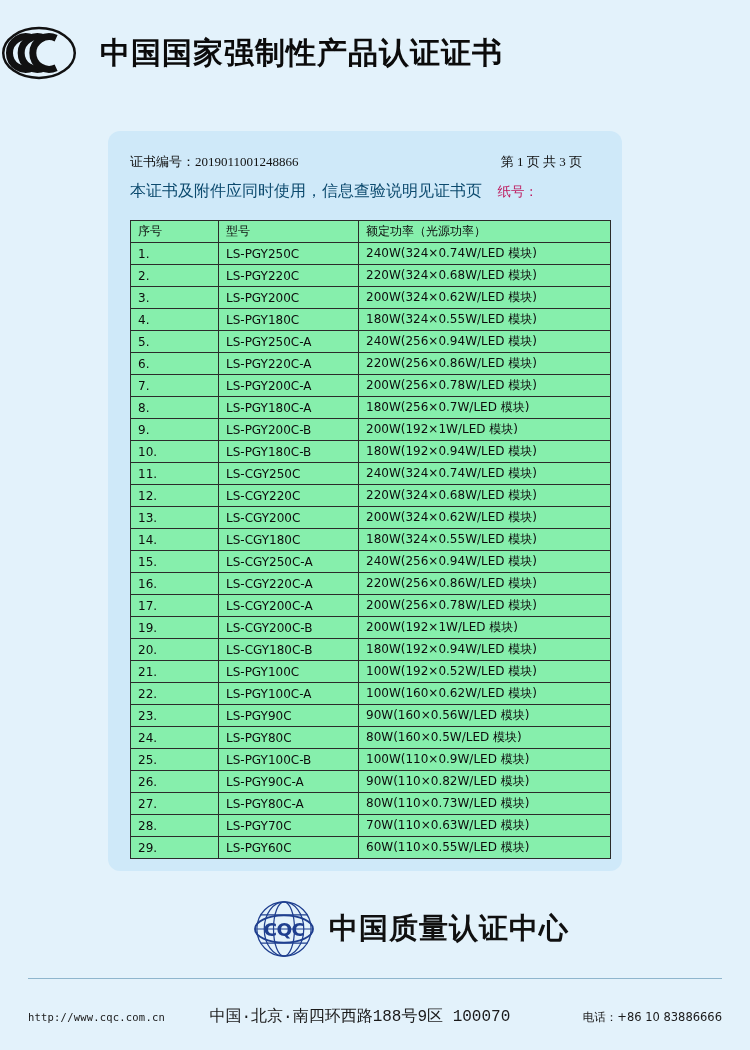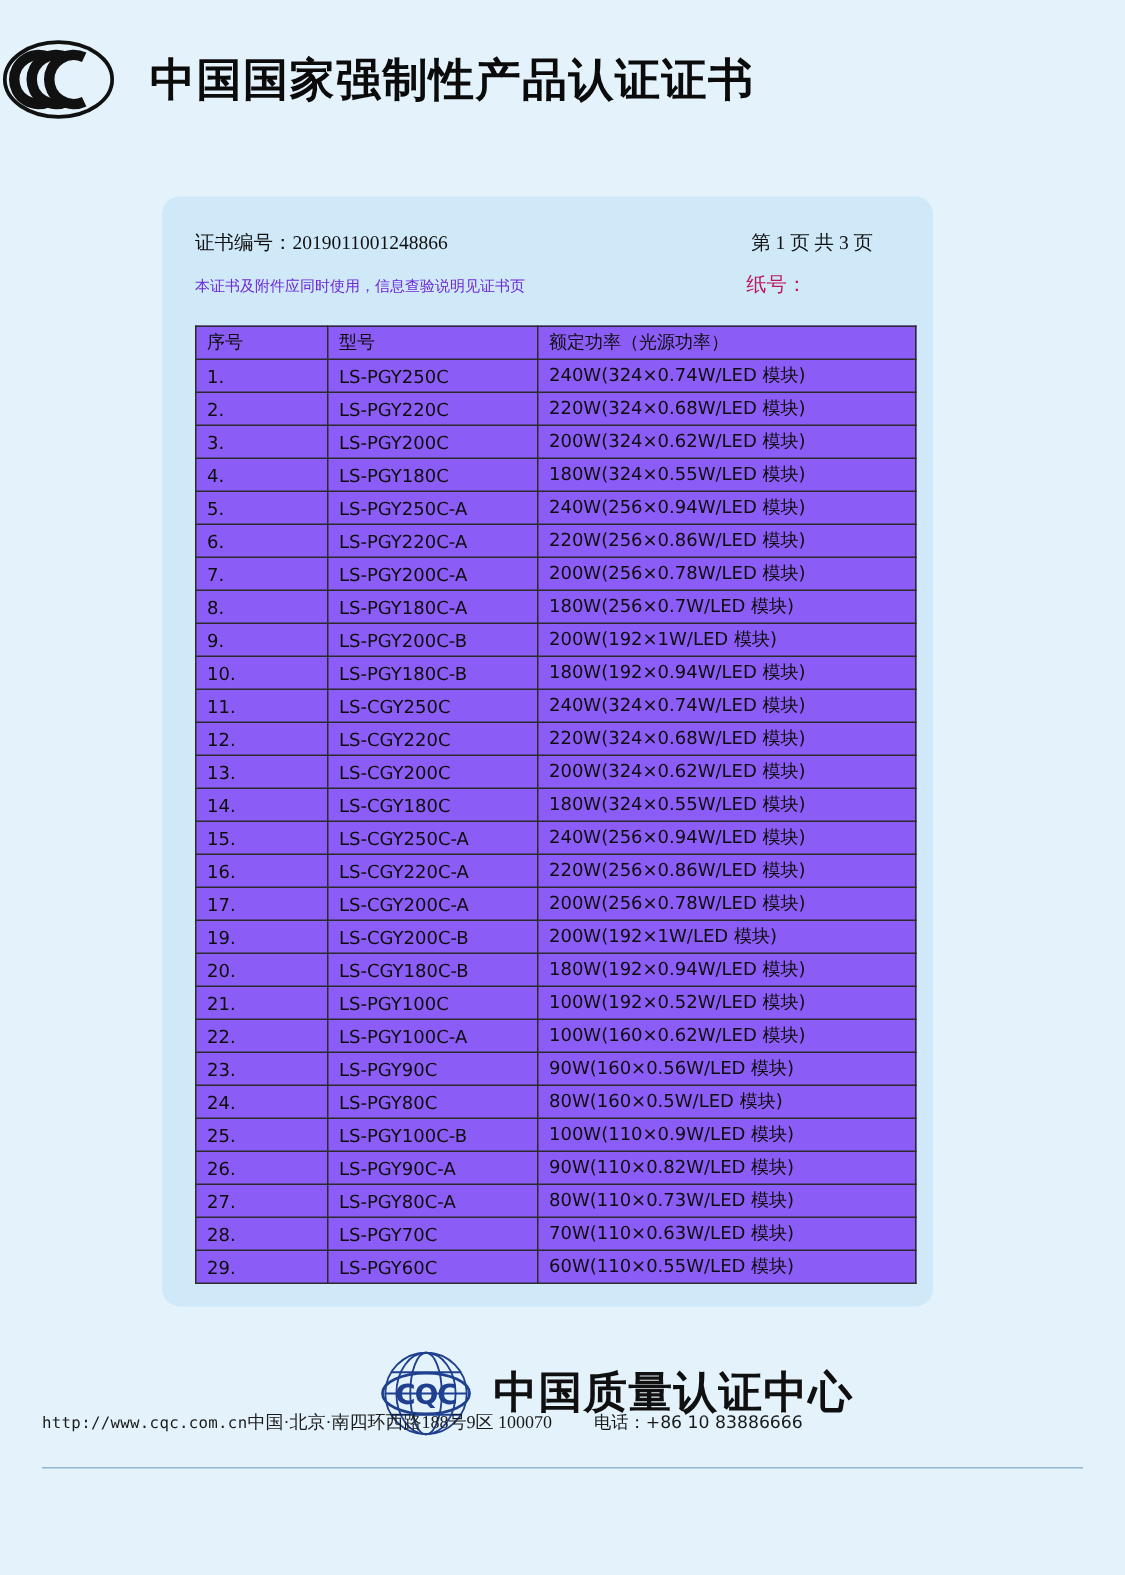--- a/index.html
+++ b/index.html
@@ -70,41 +70,41 @@
   }
   .page-no {
     font-family: "Liberation Serif", "DejaVu Serif", serif;
     font-size: 13px;
     color: #111;
     white-space: nowrap;
     margin-right: 18px;
   }
   .notice {
     font-family: Liberation Mono, monospace;
-    font-size: 10px;
-    color: #6d28d9;
+    font-size: 16px;
+    color: #0c4a6e;
     white-space: nowrap;
   }
   .paper-no {
     font-family: "DejaVu Sans", "Liberation Sans", sans-serif;
     font-size: 13.5px;
     color: #be185d;
     white-space: nowrap;
     margin-right: 62px;
     text-align: center;
   }
 
   
   .table-wrap {
     margin: 18px 22px 0 22px;
   }
   table.models {
     border-collapse: collapse;
     width: 480px;
-    background: #8b5cf6;
+    background: #86efac;
     table-layout: fixed;
   }
   table.models th,
   table.models td {
     border: 1px solid #2b2b2b;
     padding: 1px 7px;
     height: 19px;
     font-size: 12px;
     color: #0d0d0d;
     text-align: left;
@@ -150,31 +150,31 @@
     position: absolute;
     left: 28px;
     top: 978px;
     width: 694px;
     height: 1px;
     background: #8fb6cd;
   }
   .footer-bar {
     position: absolute;
     left: 28px;
-    top: 940px;
+    top: 1006px;
     width: 694px;
     display: flex;
     align-items: baseline;
-    justify-content: flex-start;
+    justify-content: space-between;
     font-family: "Liberation Serif", "DejaVu Serif", serif;
     font-size: 11.5px;
     color: #1a1a1a;
   }
   .footer-bar .site { font-family: "DejaVu Sans Mono", "Liberation Mono", monospace; font-size: 10.5px; letter-spacing: .2px; }
-  .footer-bar .addr { font-family: Liberation Serif, serif; font-size: 12px; white-space: nowrap; }
+  .footer-bar .addr { font-family: Liberation Mono, monospace; font-size: 16px; white-space: nowrap; }
   .footer-bar .tel  { font-family: "DejaVu Sans", "Liberation Sans", sans-serif; font-size: 11.5px; white-space: nowrap; margin-left: 28px; }
 </style>
 </head>
 <body>
 
 <div class="header">
   <svg class="ccc-logo" viewBox="0 0 100 72">
     <ellipse cx="50" cy="36" rx="46" ry="32" fill="none" stroke="#111" stroke-width="3.2"></ellipse>
     <path d="M42 17 A21 21 0 1 0 42 55" fill="none" stroke="#111" stroke-width="9" stroke-linecap="butt"></path>
     <path d="M57 17 A21 21 0 1 0 57 55" fill="none" stroke="#111" stroke-width="9" stroke-linecap="butt"></path>

